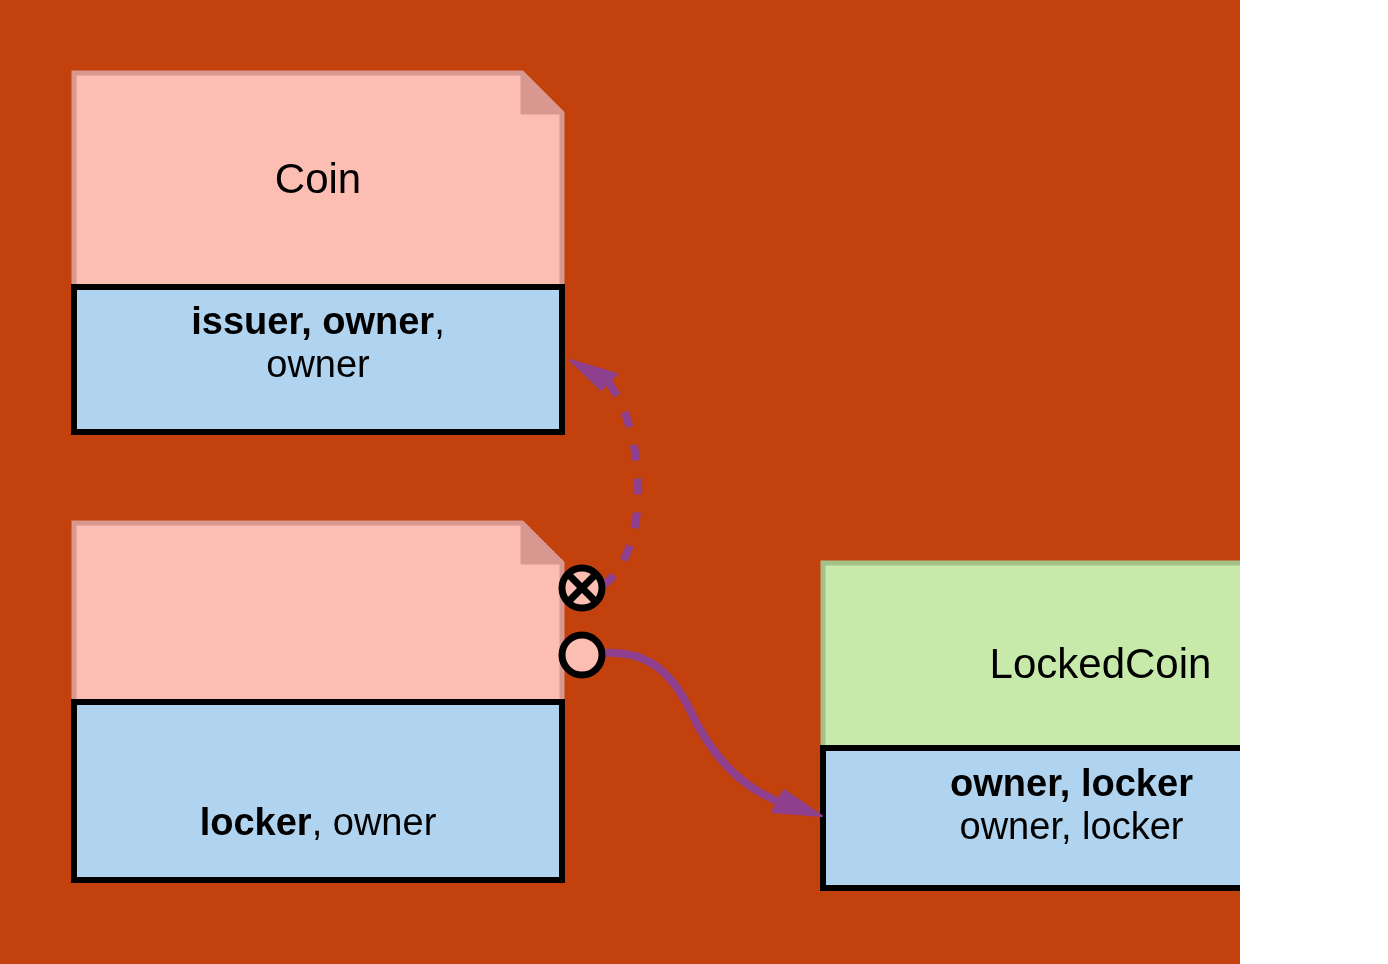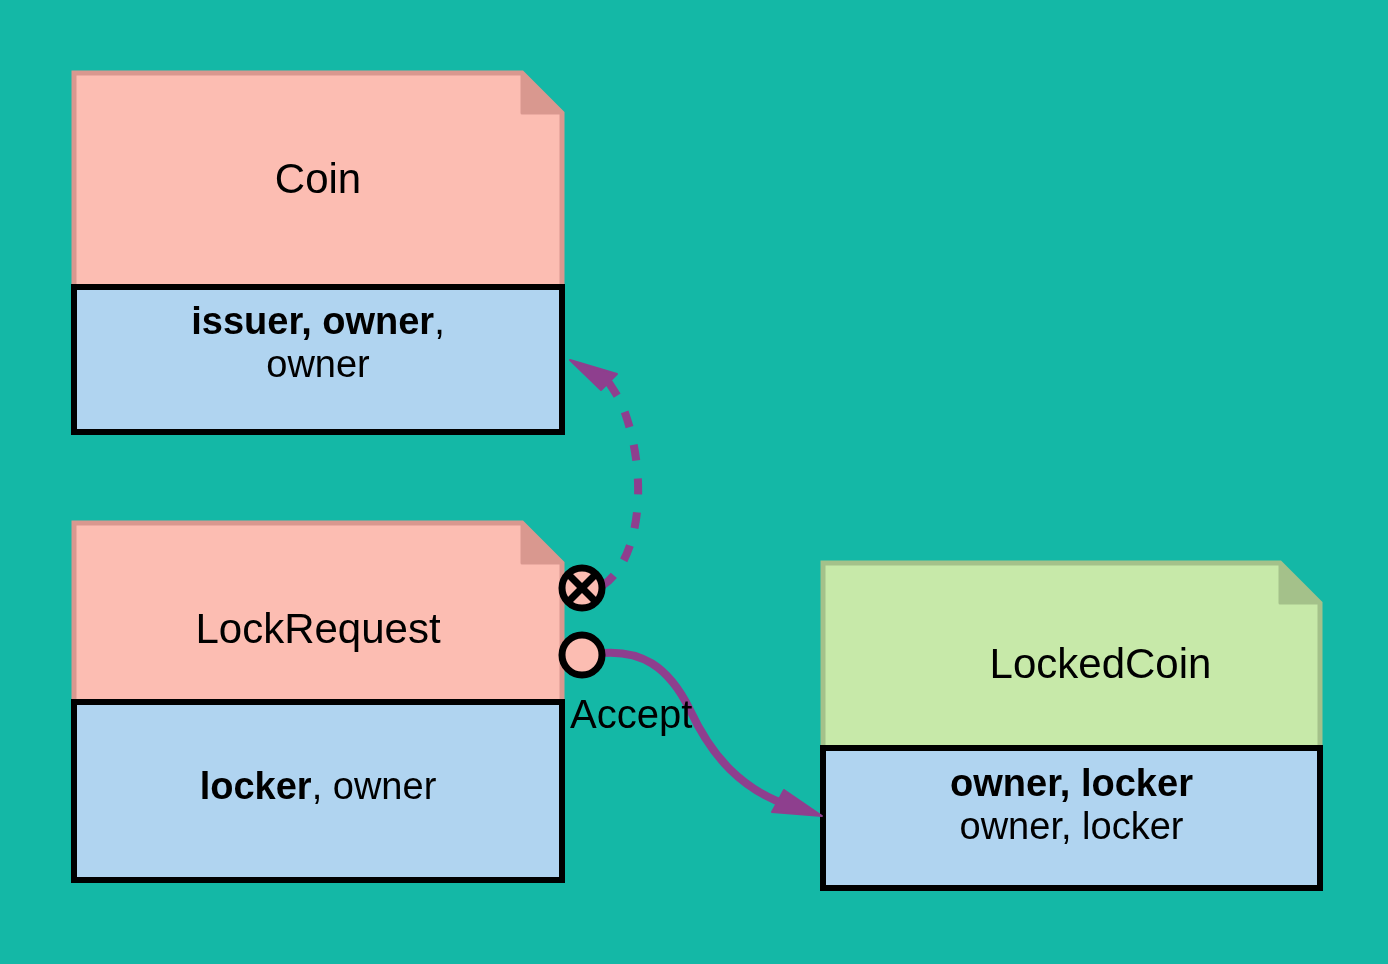--- a/index.html
+++ b/index.html
@@ -5,23 +5,23 @@
   html, body {
     margin: 0;
     padding: 0;
     background: #ffffff;
   }
   body {
     font-family: "Liberation Sans", sans-serif;
   }
   #canvas {
     position: relative;
-    width: 1388px;
+    width: 1240px;
     height: 964px;
-    background: #14b8a6;
+    background: #c2410c;
     overflow: hidden;
   }
   svg.layer {
     position: absolute;
     left: 0;
     top: 0;
     width: 1388px;
     height: 964px;
   }
   .node-text {
@@ -97,30 +97,28 @@
 
   </svg>
 
   <div class="node-text title-text" style="left:74px; top:155px; width:488px;">Coin</div>
 
   <div class="node-text attr-text" style="left:74px; top:300px; width:488px;">
     <span class="bold">issuer, owner</span><span class="plain">,</span><br>
     <span class="ital">owner</span>
   </div>
 
-  <div class="node-text title-text" style="left:74px; top:605px; width:488px;">LockRequest</div>
 
-  <div class="node-text attr-text" style="left:74px; top:765px; width:488px;">
+  <div class="node-text attr-text" style="left:74px; top:801px; width:488px;">
     <span class="bold">locker</span><span class="plain">,</span>
     <span class="ital">owner</span>
   </div>
 
   <div class="node-text title-text" style="left:852px; top:640px; width:497px;">LockedCoin</div>
 
   <div class="node-text attr-text" style="left:823px; top:762px; width:497px;">
     <span class="bold">owner, locker</span><br>
     <span class="ital">owner, locker</span>
   </div>
 
 
-  <div class="edge-label" style="left:570px; top:692px;">Accept</div>
 
 </div>
 
 </body></html>

